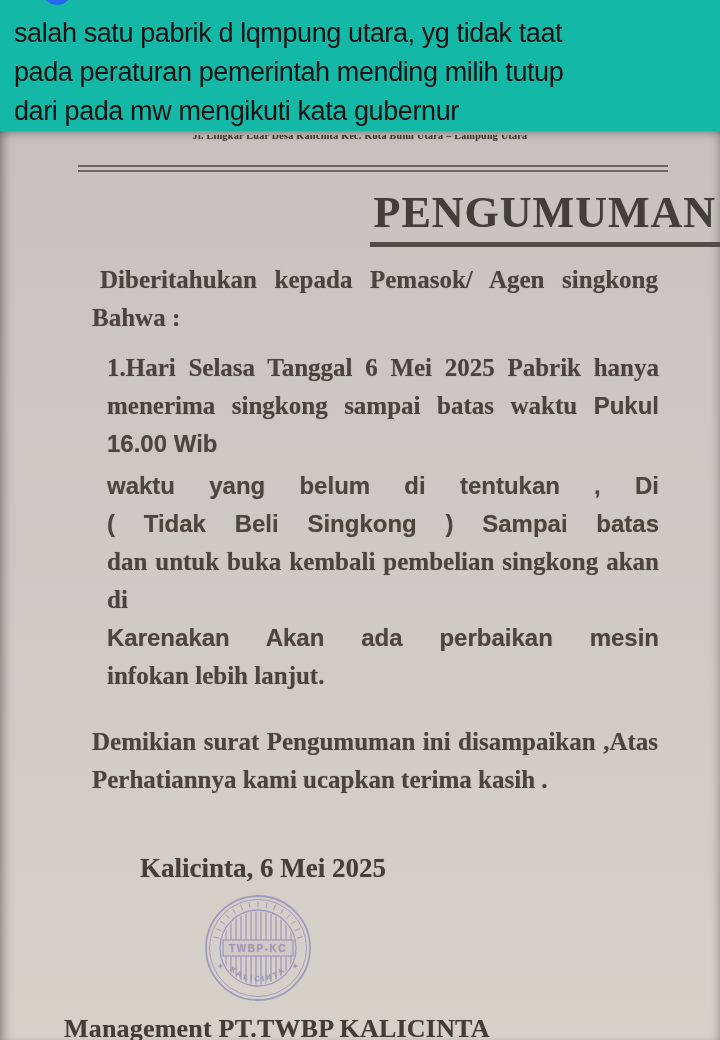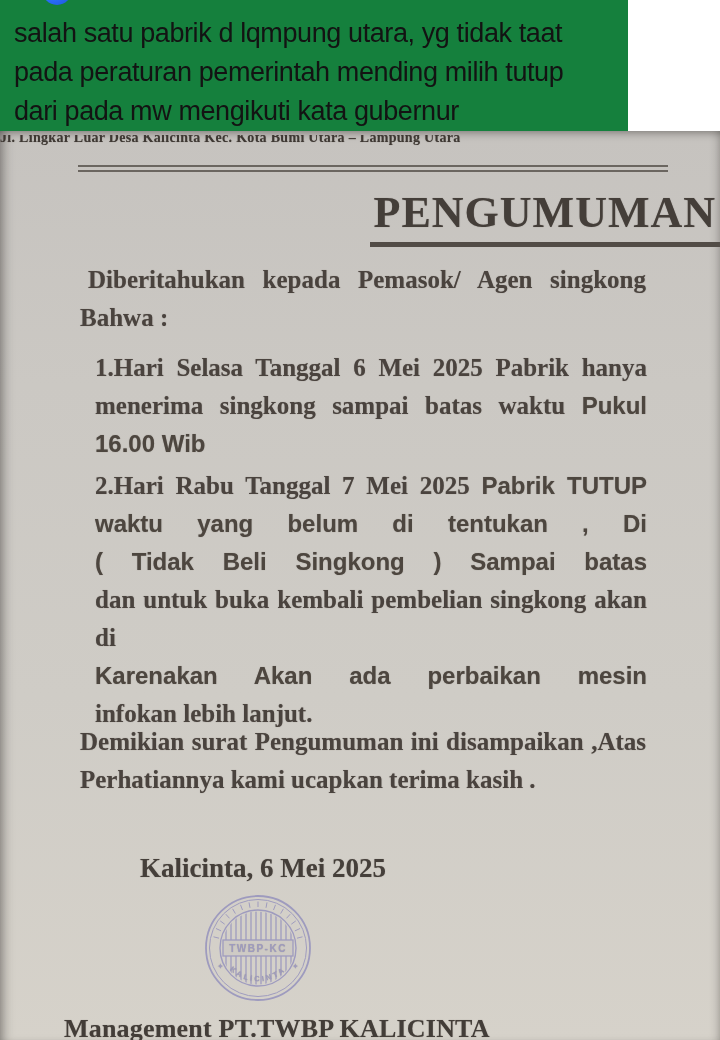--- a/index.html
+++ b/index.html
@@ -2,54 +2,54 @@
 <html><head>
 <meta charset="utf-8">
 <style>
   html,body{margin:0;padding:0;background:#fff;}
   #screen{
     position:relative;width:720px;height:1040px;overflow:hidden;
     background:#fff;font-family:"Liberation Sans",sans-serif;
   }
   
   .caption{
-    position:absolute;top:0;left:0;width:628px;height:131px;background:#15803d;
+    position:absolute;top:0;left:0;width:720px;height:131px;background:#14b8a6;
     padding:14px 12px 0 14px;box-sizing:border-box;
     font-family:"Liberation Sans",sans-serif;font-size:27px;line-height:39px;
     letter-spacing:-0.4px;color:#131313;
   }
   .emoji-dot{
     position:absolute;left:42px;top:-25px;width:30px;height:30px;border-radius:50%;
     background:radial-gradient(circle at 32% 30%, #6e9bf8 0%, #2a6cf6 55%, #1a53d8 100%);
   }
   
   .photo{
     position:absolute;top:131px;left:0;width:720px;height:909px;
     background:linear-gradient(180deg,#c6c3bf 0%,#cbc8c3 28%,#cfccc6 62%,#d6d2ca 100%);
     box-shadow:inset 10px 0 12px -8px rgba(45,42,40,.55),
                inset -8px 0 10px -7px rgba(45,42,40,.35),
                inset 0 9px 9px -7px rgba(45,42,40,.4);
     font-family:"Liberation Serif",serif;color:#49423d;
     text-shadow:0 0 1px rgba(74,66,60,.45);
   }
   .addr-clip{position:absolute;top:4px;left:0;right:0;height:18px;overflow:hidden;}
   .addr{
-    margin-top:-5px;text-align:left;font-weight:700;font-size:14px;
+    margin-top:-5px;text-align:center;font-weight:700;font-size:10px;
     letter-spacing:.3px;color:#3e3833;
   }
   .rule{
     position:absolute;top:34px;left:78px;width:590px;height:3px;
     border-top:2px solid #6b6660;border-bottom:2px solid #6b6660;
   }
   .title-wrap{position:absolute;top:58px;left:0;width:100%;text-align:right;}
   .title{
     display:inline-block;font-weight:700;font-size:44px;letter-spacing:1px;
     color:#443e39;border-bottom:5px solid #524c46;padding:0 4px 5px 4px;line-height:1.1;
   }
-  .block{position:absolute;font-weight:700;font-size:25px;line-height:38px;color:#4a433e;}
+  .block{position:absolute;font-weight:700;font-size:25px;line-height:38px;color:#4a433e;margin-left:12px;}
   .jline{text-align:justify;text-align-last:justify;}
   .sans{font-family:"Liberation Sans",sans-serif;font-size:24px;color:#4d463f;}
   .indent1{text-indent:8px;}
   .dateline{position:absolute;top:722px;left:140px;font-weight:700;font-size:27px;color:#453f3a;}
   .signature{position:absolute;top:866px;left:64px;font-weight:700;font-size:26px;letter-spacing:.2px;color:#433d38;margin-top:17px;}
   .stamp{position:absolute;top:762px;left:203px;width:110px;height:110px;opacity:.72;}
 </style>
 </head>
 <body>
 
@@ -79,21 +79,20 @@
       <div>Bahwa :</div>
     </div>
 
     <div class="block" style="top:218px;left:95px;width:552px;">
       <div class="jline">1.Hari Selasa Tanggal 6 Mei 2025 Pabrik hanya</div>
       <div class="jline"><span>menerima singkong sampai batas waktu</span> <span class="sans">Pukul</span></div>
       <div class="sans">16.00 Wib</div>
     </div>
 
     <div class="block" style="top:336px;left:95px;width:552px;">
-      <div class="jline"><span>2.Hari Rabu Tanggal 7 Mei 2025</span> <span class="sans">Pabrik TUTUP</span></div>
       <div class="jline sans">waktu yang belum di tentukan , Di</div>
       <div class="jline sans">( Tidak Beli Singkong ) Sampai batas</div>
       <div class="jline">dan untuk buka kembali pembelian singkong akan di</div>
       <div class="jline sans">Karenakan Akan ada perbaikan mesin</div>
       <div>infokan lebih lanjut.</div>
     </div>
 
     <div class="block" style="top:592px;left:80px;width:566px;">
       <div class="jline">Demikian surat Pengumuman ini disampaikan ,Atas</div>
       <div>Perhatiannya kami ucapkan terima kasih .</div>

